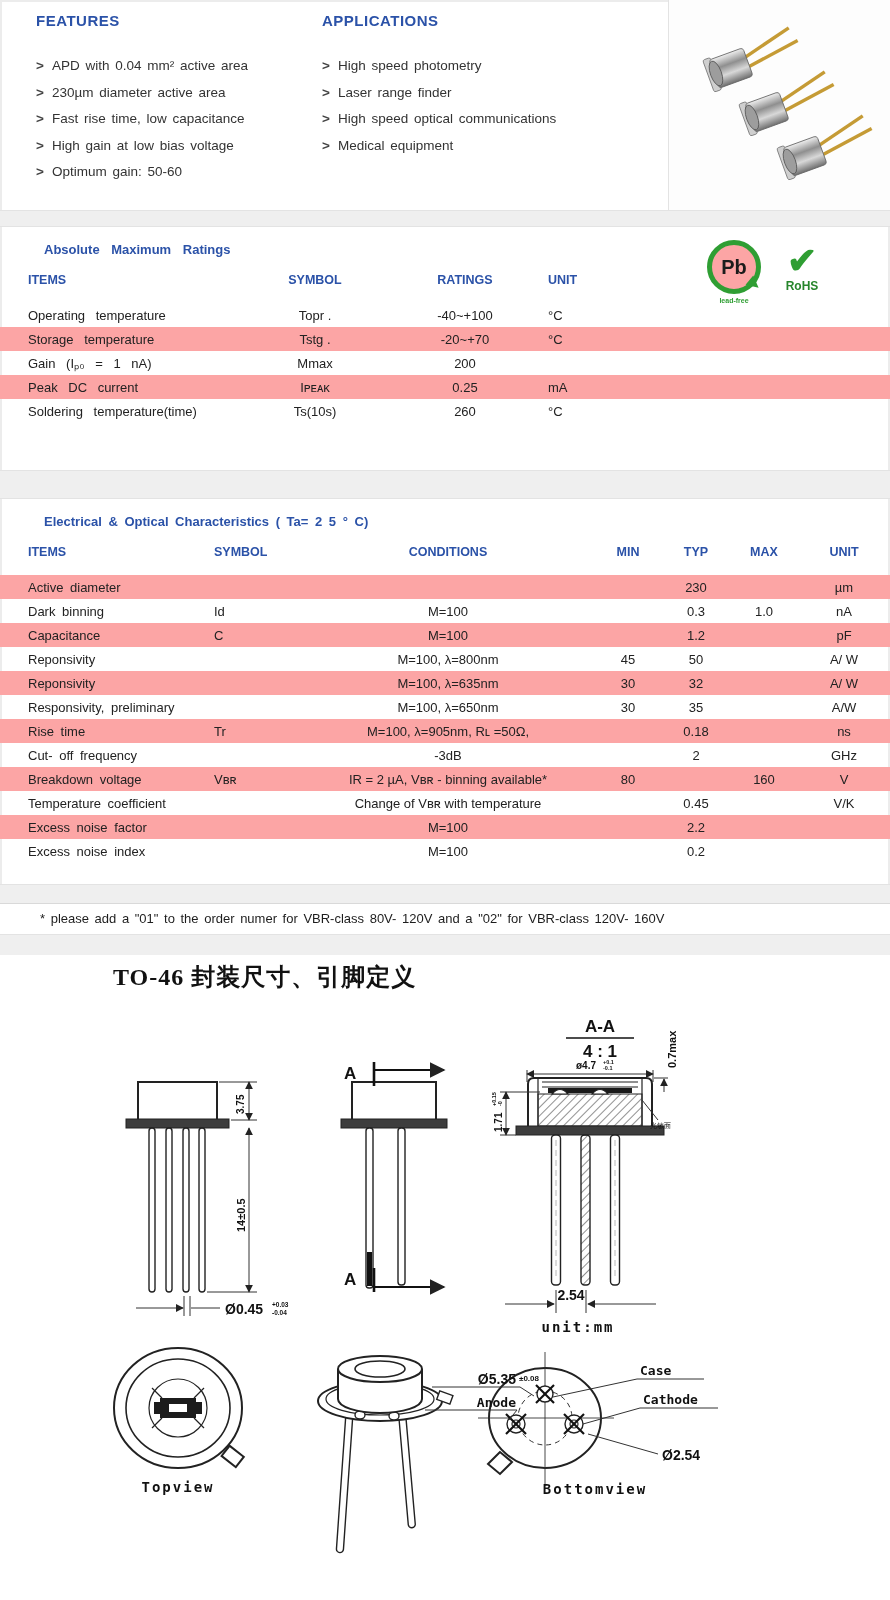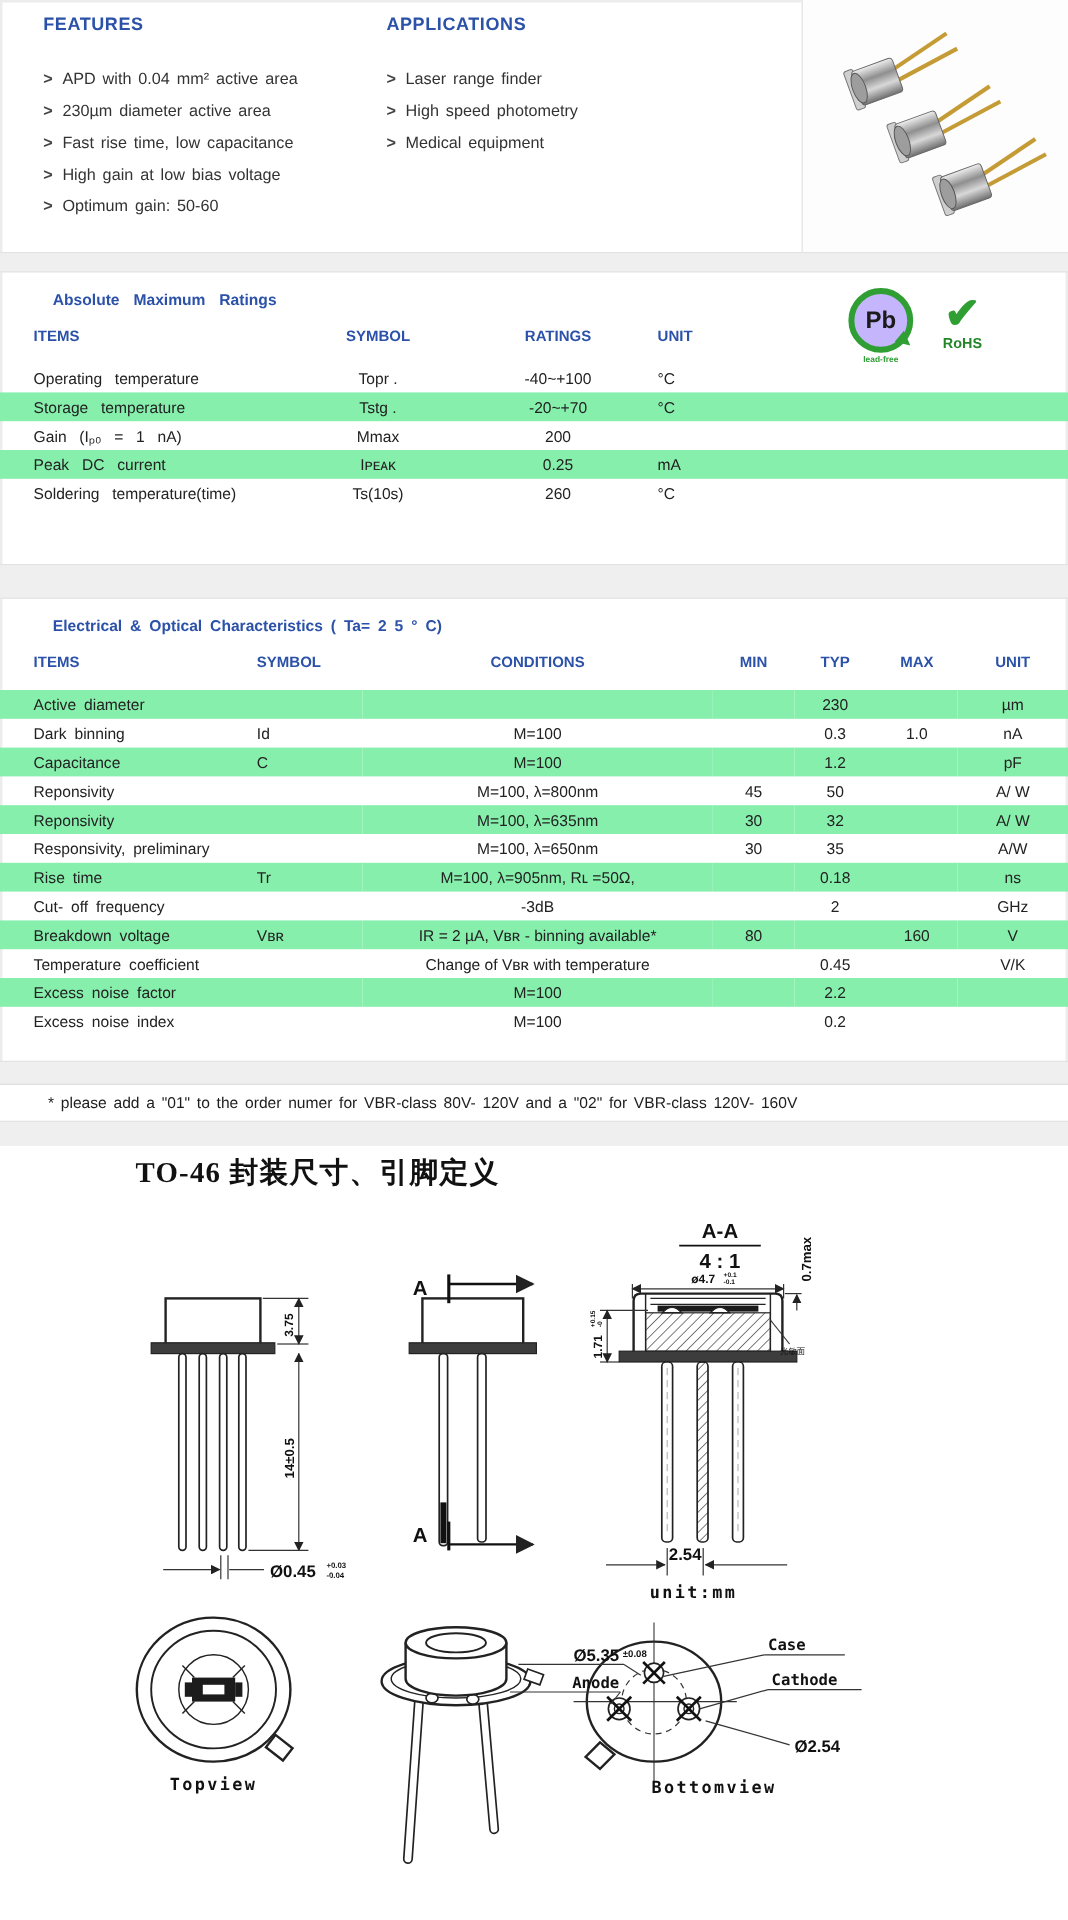--- a/index.html
+++ b/index.html
@@ -16,21 +16,21 @@
   .li{font-size:13.5px;line-height:26.5px;color:#333;word-spacing:2px;padding-left:22px;text-indent:-22px;}
   .li .bul{display:inline-block;width:16px;text-indent:0;color:#444;font-weight:bold;}
   .photo-box{position:absolute;top:0;left:668px;width:221px;height:210px;border-left:1px solid #e3e3e3;background:#fdfdfd;}
 
   
   .sec-title{color:#2b52a8;font-weight:bold;font-size:13px;word-spacing:8px;padding:16px 0 0 44px;}
   .sec-title.elec{word-spacing:3px;}
   table.dt{border-collapse:collapse;width:890px;table-layout:fixed;margin-top:12px;}
   table.dt th{color:#2b52a8;font-size:12.5px;font-weight:bold;text-align:center;padding:4px 0 16px 0;}
   table.dt td{font-size:13px;height:24px;padding:0;color:#222;}
-  table.dt tr.stripe td{background:#86efac;}
+  table.dt tr.stripe td{background:#fca5a5;}
   .t1 col.w0{width:240px}.t1 col.w1{width:150px}.t1 col.w2{width:150px}.t1 col.w3{width:120px}.t1 col.w4{width:230px}
   .t1 th.c0,.t1 td.c0{text-align:left;padding-left:28px;word-spacing:7px;}
   .t1 td.c1,.t1 th.c1{text-align:center;}
   .t1 td.c2,.t1 th.c2{text-align:center;}
   .t1 th.c3,.t1 td.c3{text-align:left;padding-left:8px;}
   .t2 col.x0{width:190px}.t2 col.x1{width:112px}.t2 col.x2{width:292px}.t2 col.x3{width:68px}
   .t2 col.x4{width:68px}.t2 col.x5{width:68px}.t2 col.x6{width:92px}
   .t2 th.c0,.t2 td.c0{text-align:left;padding-left:28px;word-spacing:3px;}
   .t2 th.c1,.t2 td.c1{text-align:left;padding-left:24px;}
   .t2 td.c2,.t2 th.c2{text-align:center;}
@@ -43,21 +43,21 @@
   .note-strip{top:903px;left:0;width:890px;height:31px;background:#fff;border-top:1px solid #d9d9d9;border-bottom:1px solid #d9d9d9;}
   .note-strip .txt{font-size:13px;color:#1d1d1d;line-height:30px;padding-left:40px;word-spacing:2px;}
   .band4{top:934px;height:21px;}
   .sec-d{top:955px;left:0;width:890px;height:645px;background:#fff;}
   .cjk-title{position:absolute;top:6px;left:113px;font-family:"Liberation Serif",serif;
              font-weight:bold;font-size:24px;color:#111;letter-spacing:1px;}
 
   
   .pb-badge{position:absolute;top:14px;left:702px;width:64px;text-align:center;}
   .pb-ring{width:44px;height:44px;border:5px solid #2f9e33;border-radius:50%;margin:0 auto;
-           display:flex;align-items:center;justify-content:center;font-weight:bold;font-size:20px;color:#1b1b1b;background:#c4b5fd;position:relative;}
+           display:flex;align-items:center;justify-content:center;font-weight:bold;font-size:20px;color:#1b1b1b;background:#fca5a5;position:relative;}
   .pb-arrow{position:absolute;top:38px;left:46px;width:0;height:0;border-left:12px solid #2f9e33;
             border-top:6px solid transparent;border-bottom:6px solid transparent;transform:rotate(40deg);}
   .pb-cap{font-size:7px;color:#2f9e33;font-weight:bold;margin-top:3px;}
   .rohs-badge{position:absolute;top:18px;left:772px;width:60px;text-align:center;}
   .rohs-check{color:#2f9e33;font-size:36px;line-height:34px;font-weight:bold;}
   .rohs-text{color:#27862c;font-weight:bold;font-size:12px;margin-top:1px;}
 
   
   svg text{font-family:"Liberation Sans",sans-serif;}
   .ol{fill:#fff;stroke:#222;stroke-width:2;}
@@ -93,24 +93,25 @@
 
           <div class="li"><span class="bul">&gt;</span><span>High gain at low bias voltage</span></div>
 
           <div class="li"><span class="bul">&gt;</span><span>Optimum gain: 50-60</span></div>
         </div>
     </div>
     <div class="col-app">
       <div class="list-title">APPLICATIONS</div>
       <div>
 
+          <div class="li"><span class="bul">&gt;</span><span>High speed photometry</span></div>
+
           <div class="li"><span class="bul">&gt;</span><span>Laser range finder</span></div>
 
-          <div class="li"><span class="bul">&gt;</span><span>High speed photometry</span></div>
-
+          <div class="li"><span class="bul">&gt;</span><span>High speed optical communications</span></div>
 
           <div class="li"><span class="bul">&gt;</span><span>Medical equipment</span></div>
         </div>
     </div>
     <div class="photo-box">
       <svg width="221" height="210" viewBox="0 0 221 210">
         <defs>
           <linearGradient id="met" x1="0" y1="0" x2="0" y2="1">
             <stop offset="0" stop-color="#efefef"></stop>
               <stop offset="0.35" stop-color="#8f8f8f"></stop>

